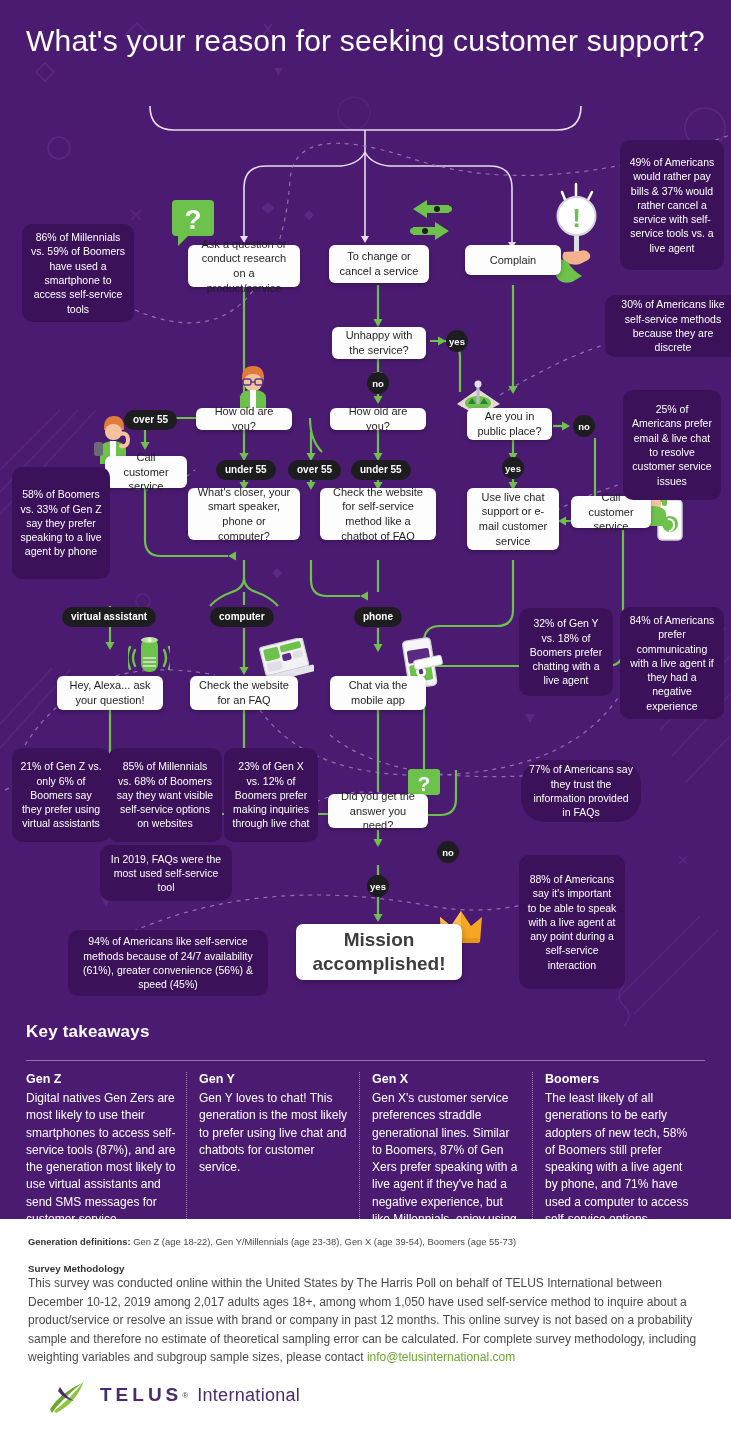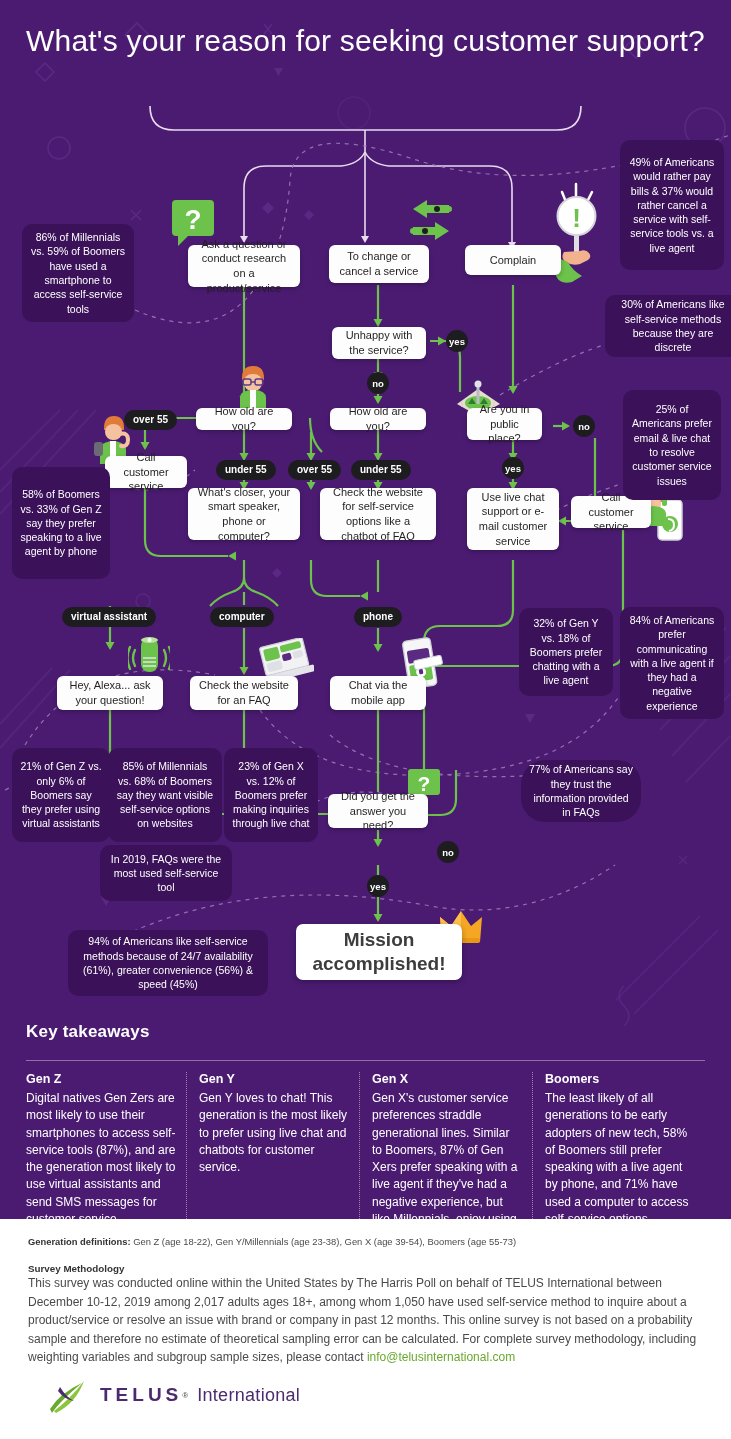--- a/index.html
+++ b/index.html
@@ -451,29 +451,29 @@
     <div class="wbox" style="left:329px; top:245px; width:100px; height:38px;">To change or cancel a service</div>
 
     <div class="wbox" style="left:465px; top:245px; width:96px; height:30px;">Complain</div>
 
     <div class="wbox" style="left:332px; top:327px; width:94px; height:32px;">Unhappy with the service?</div>
 
     <div class="wbox" style="left:196px; top:408px; width:96px; height:22px;">How old are you?</div>
 
     <div class="wbox" style="left:330px; top:408px; width:96px; height:22px;">How old are you?</div>
 
-    <div class="wbox" style="left:467px; top:408px; width:75px; height:32px;">Are you in public place?</div>
+    <div class="wbox" style="left:467px; top:408px; width:85px; height:32px;">Are you in public place?</div>
 
     <div class="wbox" style="left:105px; top:456px; width:82px; height:32px;">Call customer service</div>
 
     <div class="wbox" style="left:571px; top:496px; width:80px; height:32px;">Call customer service</div>
 
     <div class="wbox" style="left:188px; top:488px; width:112px; height:52px;">What's closer, your smart speaker, phone or computer?</div>
 
-    <div class="wbox" style="left:320px; top:488px; width:116px; height:52px;">Check the website for self-service options like a chatbot of FAQ</div>
+    <div class="wbox" style="left:320px; top:488px; width:116px; height:52px;">Check the website for self-service method like a chatbot of FAQ</div>
 
     <div class="wbox" style="left:467px; top:488px; width:92px; height:62px;">Use live chat support or e-mail customer service</div>
 
     <div class="wbox" style="left:57px; top:676px; width:106px; height:34px;">Hey, Alexa... ask your question!</div>
 
     <div class="wbox" style="left:190px; top:676px; width:108px; height:34px;">Check the website for an FAQ</div>
 
     <div class="wbox" style="left:330px; top:676px; width:96px; height:34px;">Chat via the mobile app</div>
 
     <div class="wbox" style="left:328px; top:794px; width:100px; height:34px;">Did you get the answer you need?</div>
@@ -511,20 +511,21 @@
     <div class="pbox" style="left:12px; top:748px; width:98px; height:94px;">21% of Gen Z vs. only 6% of Boomers say they prefer using virtual assistants</div>
 
     <div class="pbox" style="left:108px; top:748px; width:114px; height:94px;">85% of Millennials vs. 68% of Boomers say they want visible self-service options on websites</div>
 
     <div class="pbox" style="left:224px; top:748px; width:94px; height:94px;">23% of Gen X vs. 12% of Boomers prefer making inquiries through live chat</div>
 
     <div class="pbox" style="left:100px; top:845px; width:132px; height:56px;">In 2019, FAQs were the most used self-service tool</div>
 
     <div class="pbox" style="left:521px; top:760px; width:120px; height:62px;border-radius:24px;">77% of Americans say they trust the information provided in FAQs</div>
 
+    <div class="pbox" style="left:519px; top:855px; width:106px; height:134px;">88% of Americans say it's important to be able to speak with a live agent at any point during a self-service interaction</div>
 
     <div class="pbox" style="left:68px; top:930px; width:200px; height:66px;">94% of Americans like self-service methods because of 24/7 availability (61%), greater convenience (56%) &amp; speed (45%)</div>
 
     <div id="takeaways">
       <h2>Key takeaways</h2>
       <div class="tk-grid">
         <div class="tk-col">
           <h3>Gen Z</h3>
           <p>Digital natives Gen Zers are most likely to use their smartphones to access self-service tools (87%), and are the generation most likely to use virtual assistants and send SMS messages for customer service.</p>
         </div>

